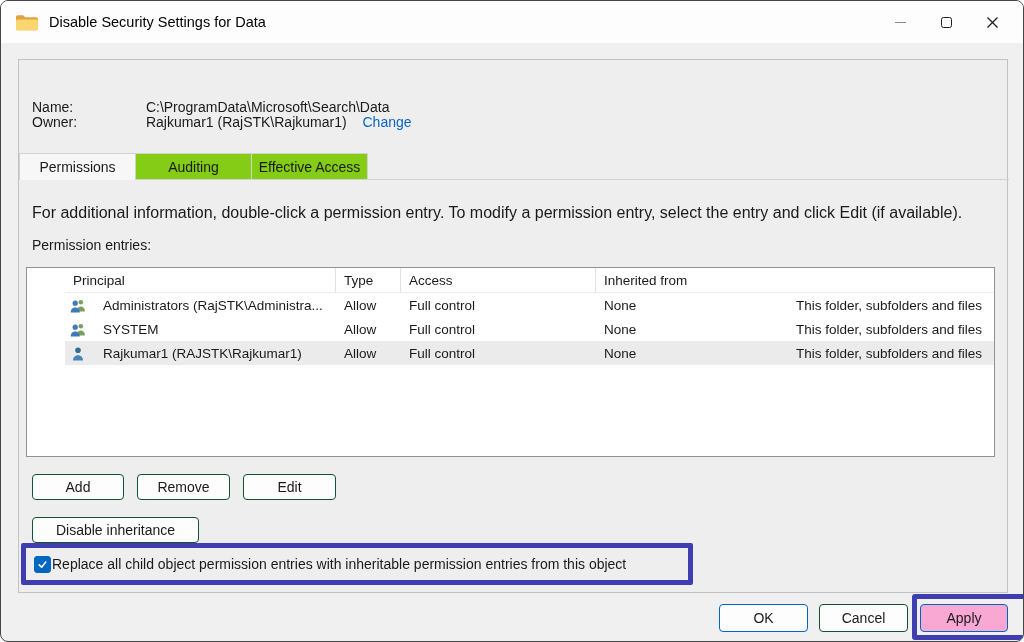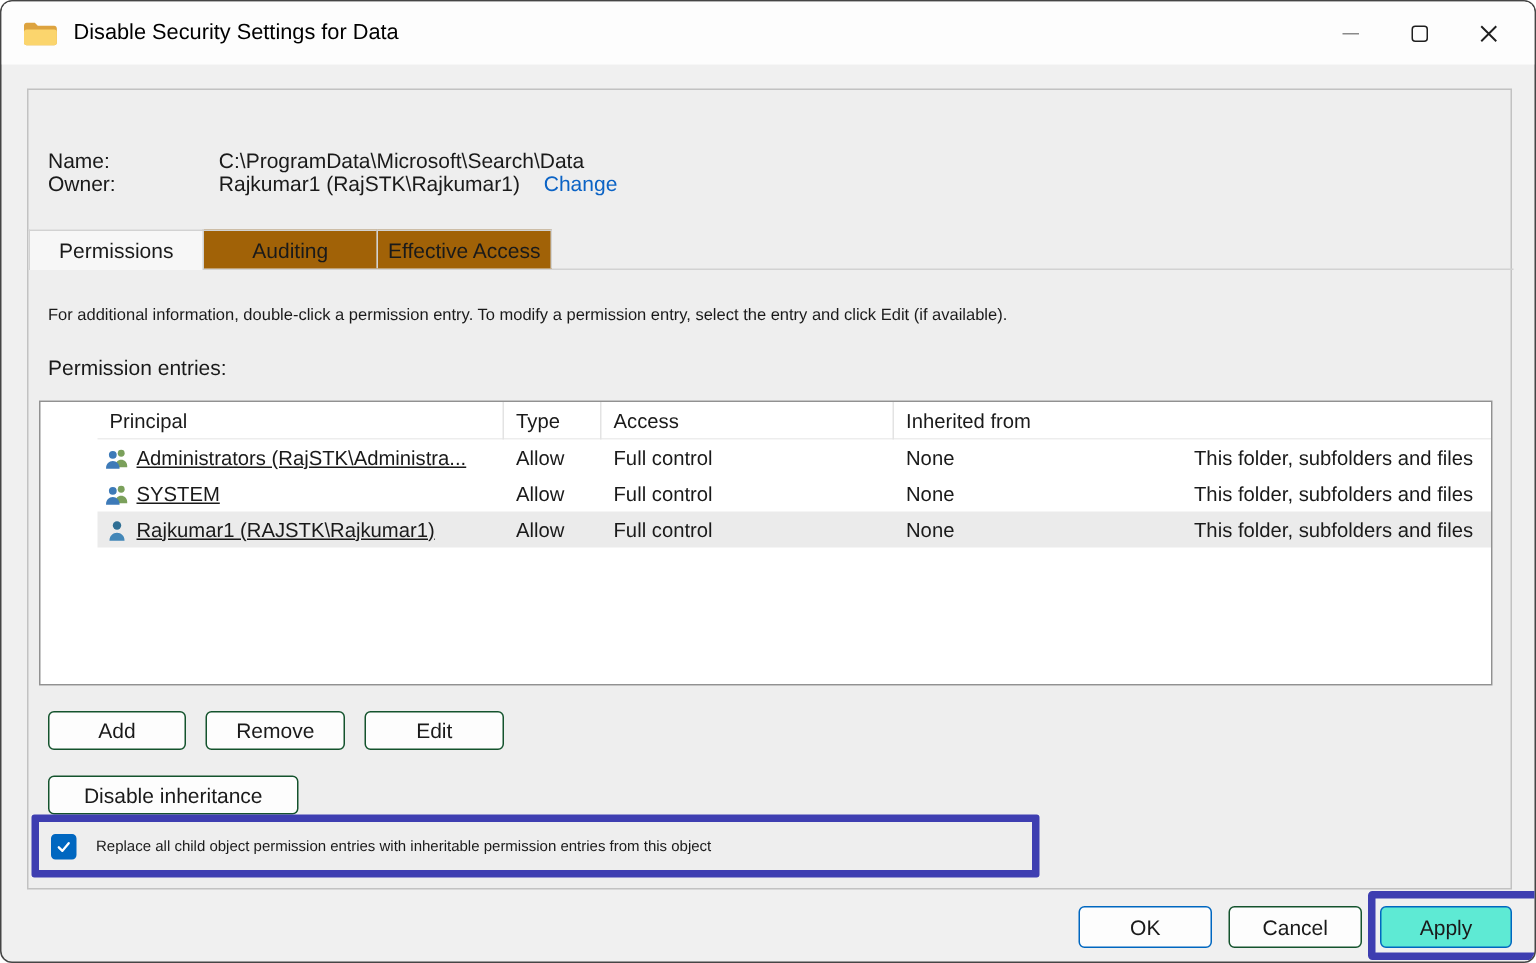--- a/index.html
+++ b/index.html
@@ -33,43 +33,43 @@
   .prop-row { position:absolute; left:13px; font-size:14px; white-space:nowrap; }
   .prop-row.name { top:18px;margin-top:21px; }
   .prop-row.owner { top:54px; }
   .prop-label { display:inline-block; width:110px; }
   .link { color:#0b63c5; margin-left:12px; cursor:pointer; }
 
   
   .tabs { position:absolute; left:0; top:93px; width:990px; height:27px; display:flex; border-bottom:1px solid #d2d2d2; }
   .tab {
     width:117px; height:26px; display:flex; align-items:center; justify-content:center;
-    font-size:14px; background:#a16207; border:1px solid #d2d2d2; border-bottom:none;
+    font-size:14px; background:#84cc16; border:1px solid #d2d2d2; border-bottom:none;
     margin-right:-1px; cursor:default;
   }
   .tab.selected { background:#f7f7f7; height:27px; margin-bottom:-1px; z-index:2; }
 
-  .info-text { position:absolute; left:13px; top:144px; font-size:11px; white-space:nowrap; }
+  .info-text { position:absolute; left:13px; top:144px; font-size:16px; white-space:nowrap; }
   .entries-label { position:absolute; left:13px; top:177px; font-size:14px; }
 
   
   .ptable {
     position:absolute; left:7px; top:207px; width:969px; height:190px;
     background:#ffffff; border:1px solid #919191; font-size:13.5px;
     overflow:hidden;
     padding-left:38px;
   }
   .trow { display:grid; grid-template-columns:271px 65px 195px 192px 1fr; align-items:center; }
   .thead { height:25px; border-bottom:1px solid #ededed; }
   .thead .cell { border-right:1px solid #e3e3e3; height:25px; display:flex; align-items:center; }
   .thead .cell:last-child { border-right:none; }
   .cell { padding-left:8px; white-space:nowrap; overflow:hidden; }
   .tbody-row { height:24px; cursor:default; }
   .tbody-row.selected { background:#ebebeb; }
-  .principal-cell { display:flex; align-items:flex-start; gap:5px; padding-left:5px;text-decoration:underline; }
+  .principal-cell { display:flex; align-items:flex-start; gap:17px; padding-left:5px; }
   .row-icon { width:16px; height:15px; flex:0 0 16px; }
 
   
   .btn {
     position:absolute; height:26px; background:#fdfdfd; border:1px solid #14532d;
     border-radius:4px; font-size:14px; font-family:inherit; color:#1a1a1a; cursor:default;
   }
   .btn-add { left:13px; top:414px; width:92px; }
   .btn-remove { left:118px; top:414px; width:93px; }
   .btn-edit { left:224px; top:414px; width:93px; }
@@ -79,26 +79,26 @@
   .anno-check {
     position:absolute; left:20px; top:542px; width:672px; height:42px;
     border:5px solid #3e3eb1; border-radius:2px;
     display:flex; align-items:center; padding-left:8px; background:transparent; z-index:5;
   }
   .checkbox {
     width:17px; height:17px; background:#0067c0; border:1px solid #0067c0; border-radius:3px;
     display:flex; align-items:center; justify-content:center; flex:0 0 17px; cursor:default;
   }
   .checkbox svg { display:block; }
-  .check-label { font-size:10px; margin-left:13px; white-space:nowrap; }
+  .check-label { font-size:14px; margin-left:1px; white-space:nowrap; }
 
   
   .btn-ok { left:718px; top:603px; width:89px; height:28px; border:1px solid #0067c0; }
   .btn-cancel { left:818px; top:603px; width:89px; height:28px; }
-  .btn-apply { left:919px; top:603px; width:88px; height:28px; border:1px solid #0067c0; background:#5eead4; }
+  .btn-apply { left:919px; top:603px; width:88px; height:28px; border:1px solid #0067c0; background:#f9a8d4; }
   .anno-apply {
     position:absolute; left:911px; top:593px; width:118px; height:46px;
     border:5px solid #3e3eb1; border-radius:3px; z-index:4; pointer-events:none;
   }
 </style>
 </head>
 <body>
 
 <div class="window">
 

